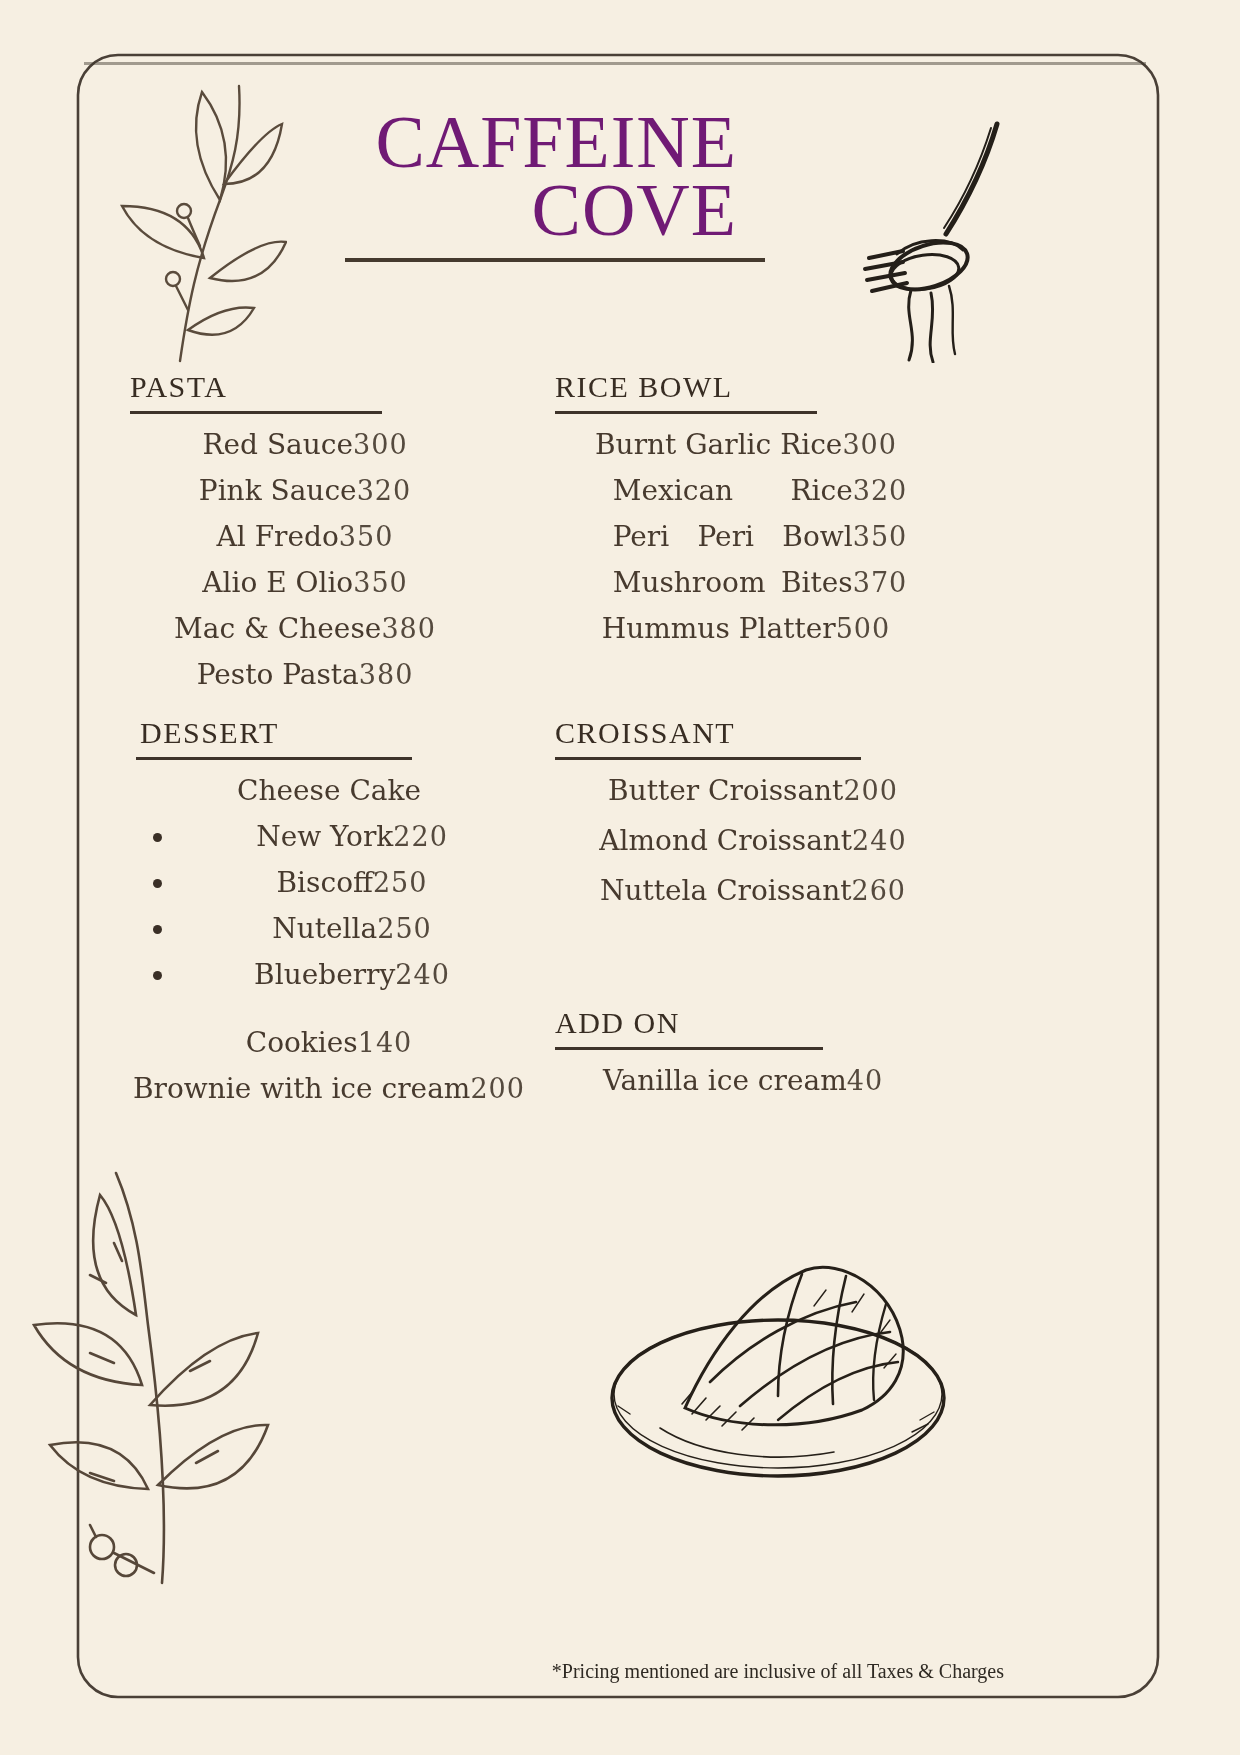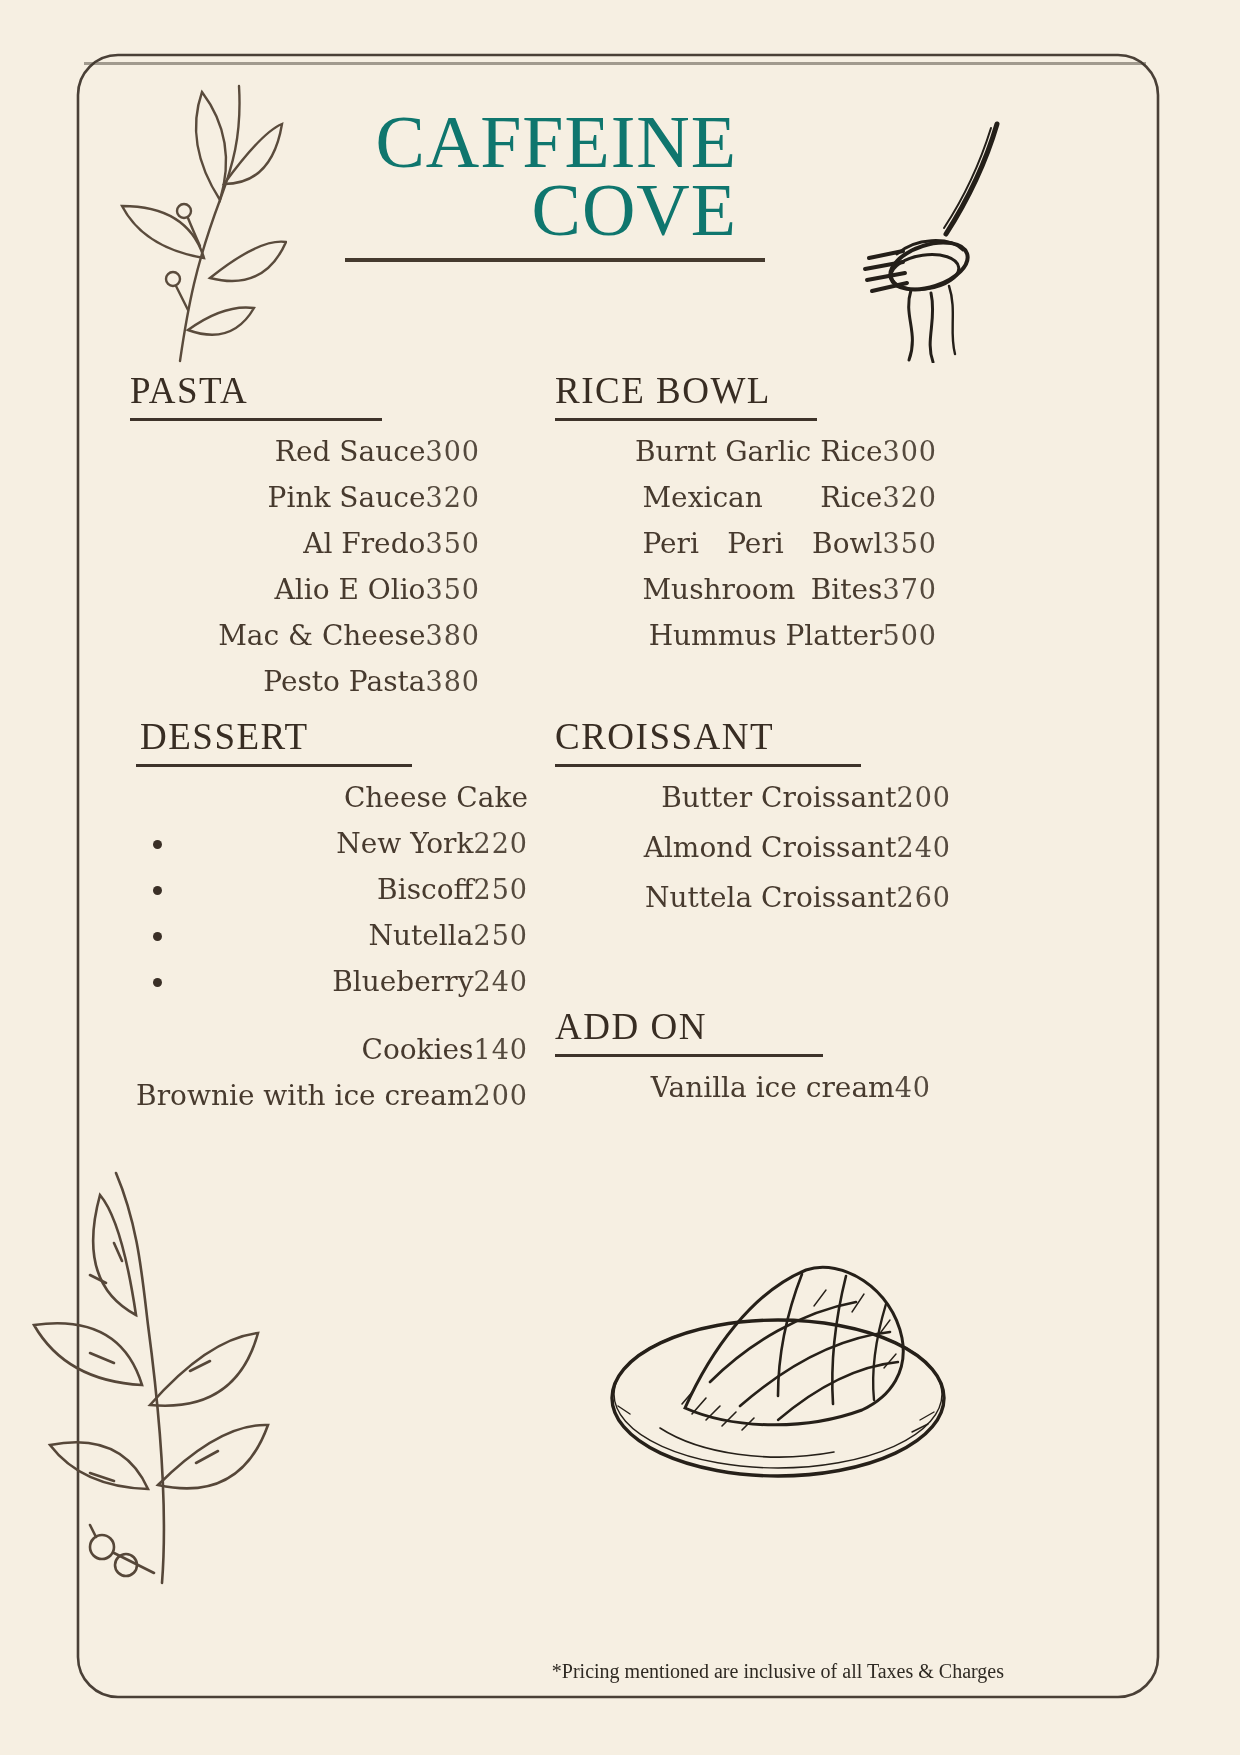--- a/index.html
+++ b/index.html
@@ -16,45 +16,45 @@
   .frame-svg { position:absolute; left:0; top:0; z-index:1; }
   .frame-smudge {
     position:absolute; left:84px; top:62px; width:1062px; height:3px;
     background:rgba(58,50,41,.45); z-index:1;
   }
   
   .title-block {
     position:absolute; left:335px; top:108px; width:402px;
     text-align:right; z-index:2;
     font-family:"Liberation Serif", serif;
-    color:#0f766e; line-height:.92; letter-spacing:1px;
+    color:#701a75; line-height:.92; letter-spacing:1px;
   }
   .title-line { font-size:74px; white-space:nowrap; }
   .title-rule {
     position:absolute; left:345px; top:258px; width:420px; height:4px;
     background:#453a2e; z-index:2;
   }
   
   .decor { position:absolute; z-index:3; }
   .decor svg { display:block; }
   .branch-tl { left:92px;  top:78px; }
   .fork-tr   { left:845px; top:118px; }
   .branch-bl { left:30px;  top:1155px; }
   .pie-br    { left:590px; top:1170px; }
   
   .section { position:absolute; z-index:2; }
   .sec-heading {
     font-family:"Liberation Serif", serif;
-    font-size:37px; letter-spacing:1.5px; color:#382d23;
+    font-size:30px; letter-spacing:1.5px; color:#382d23;
     white-space:nowrap; line-height:1;
   }
   .sec-rule { height:3px; background:#3e332a; margin-top:9px; }
   .rows { margin-top:16px; }
   .row {
-    display:flex; justify-content:flex-end; align-items:baseline;
+    display:flex; justify-content:center; align-items:baseline;
     font-size:28px; line-height:29px; margin-bottom:17px;
     color:#473a2e; position:relative;
   }
   .row .label { white-space:nowrap; }
   .row .price {
     font-weight:400; font-size:27px; color:#554a3e; letter-spacing:1px;
     white-space:nowrap;
   }
   .row.spread .label {
     flex:0 0 240px; white-space:normal;

